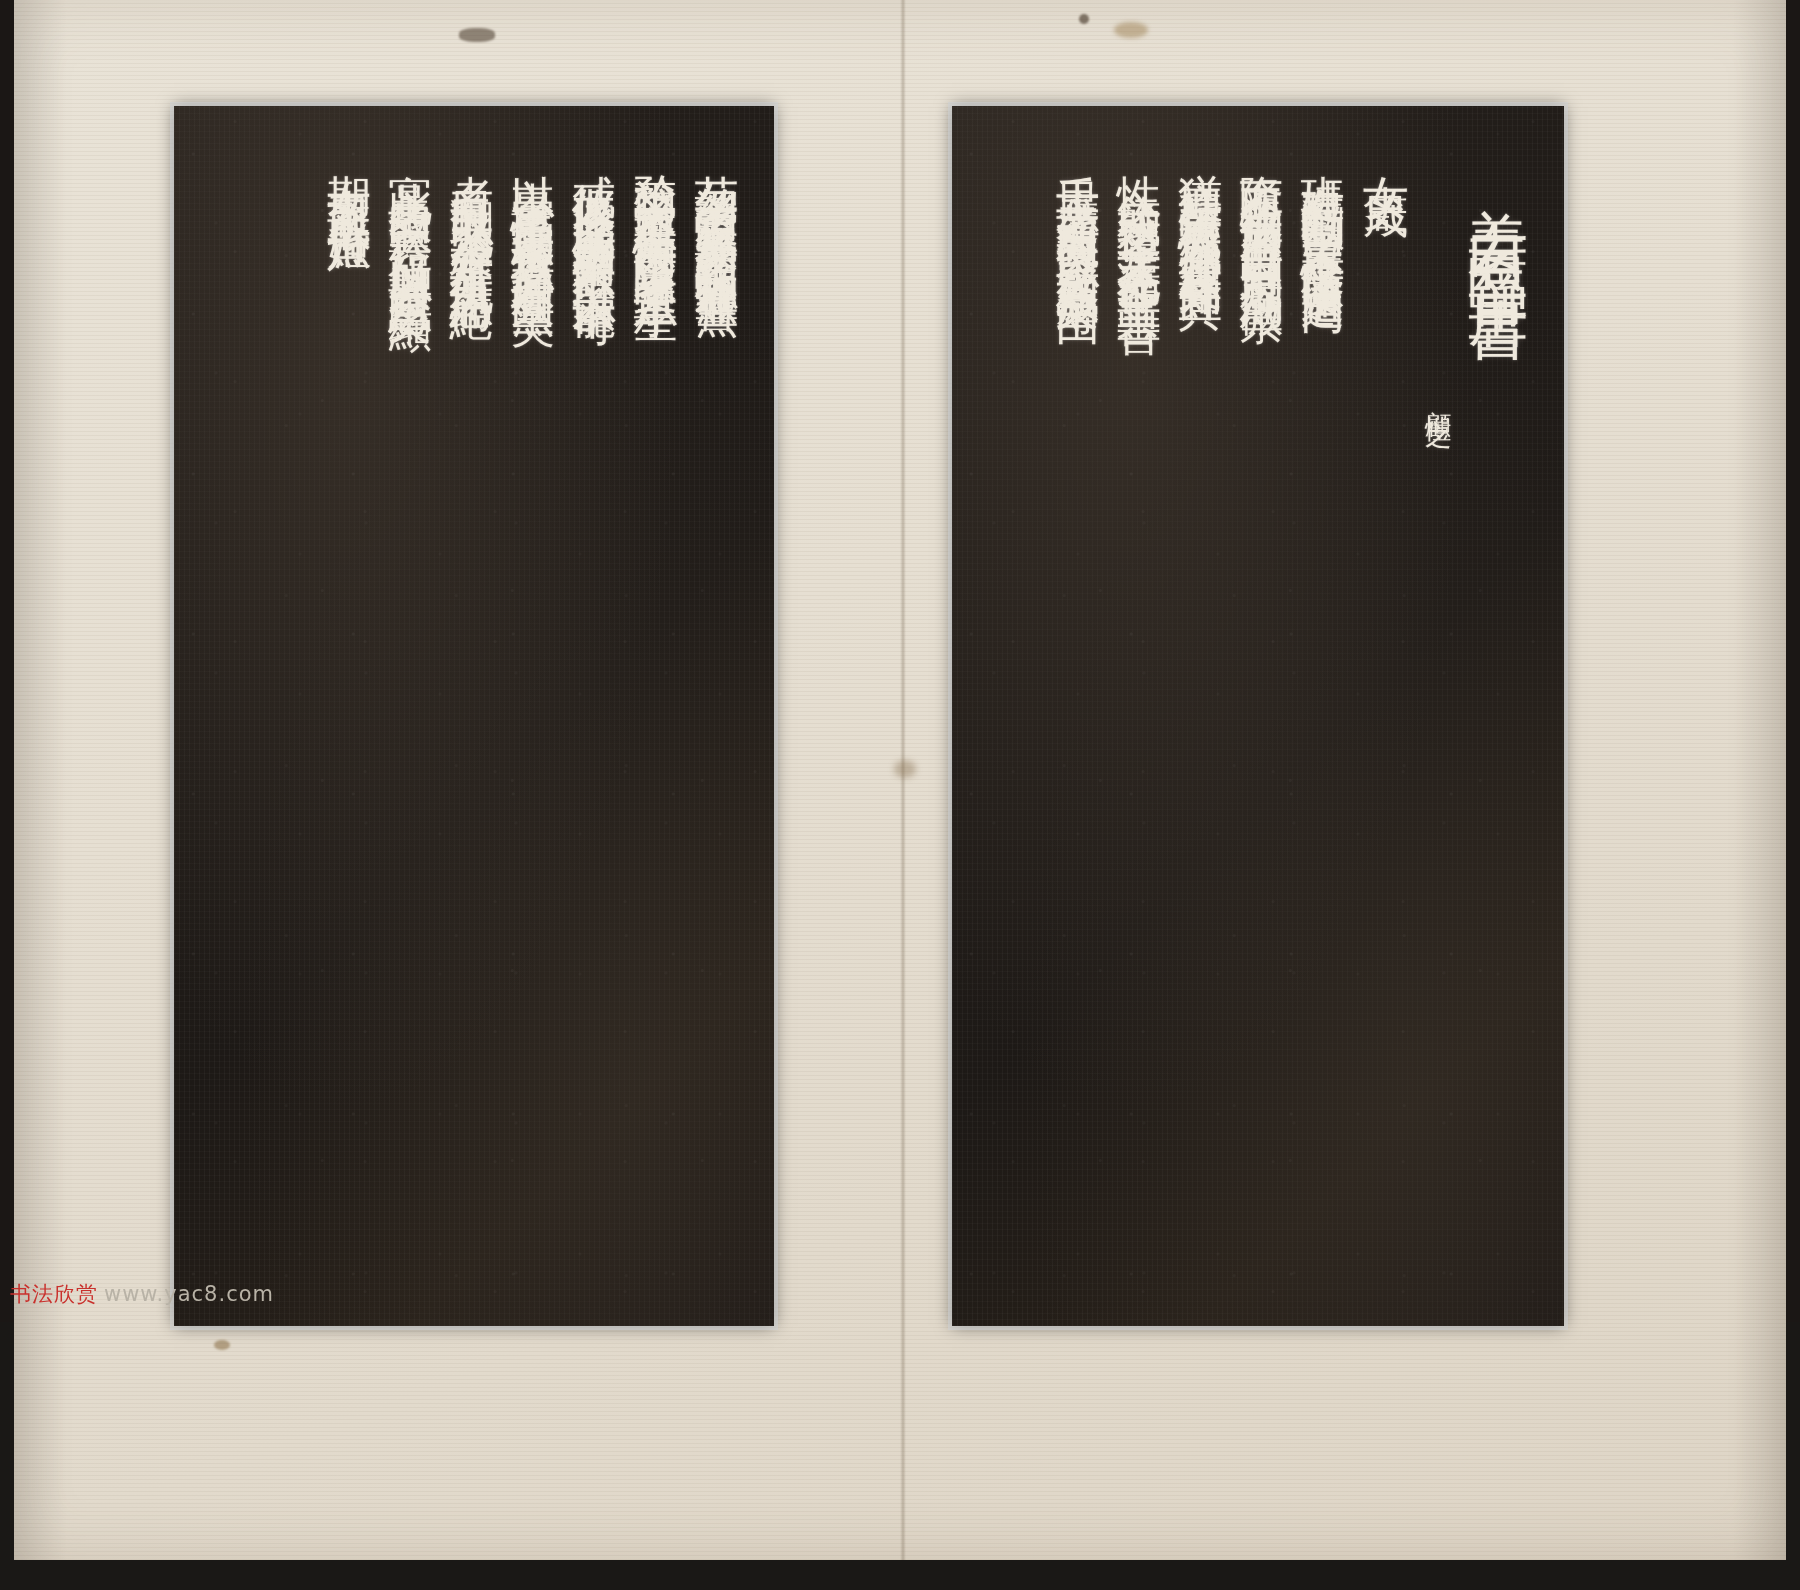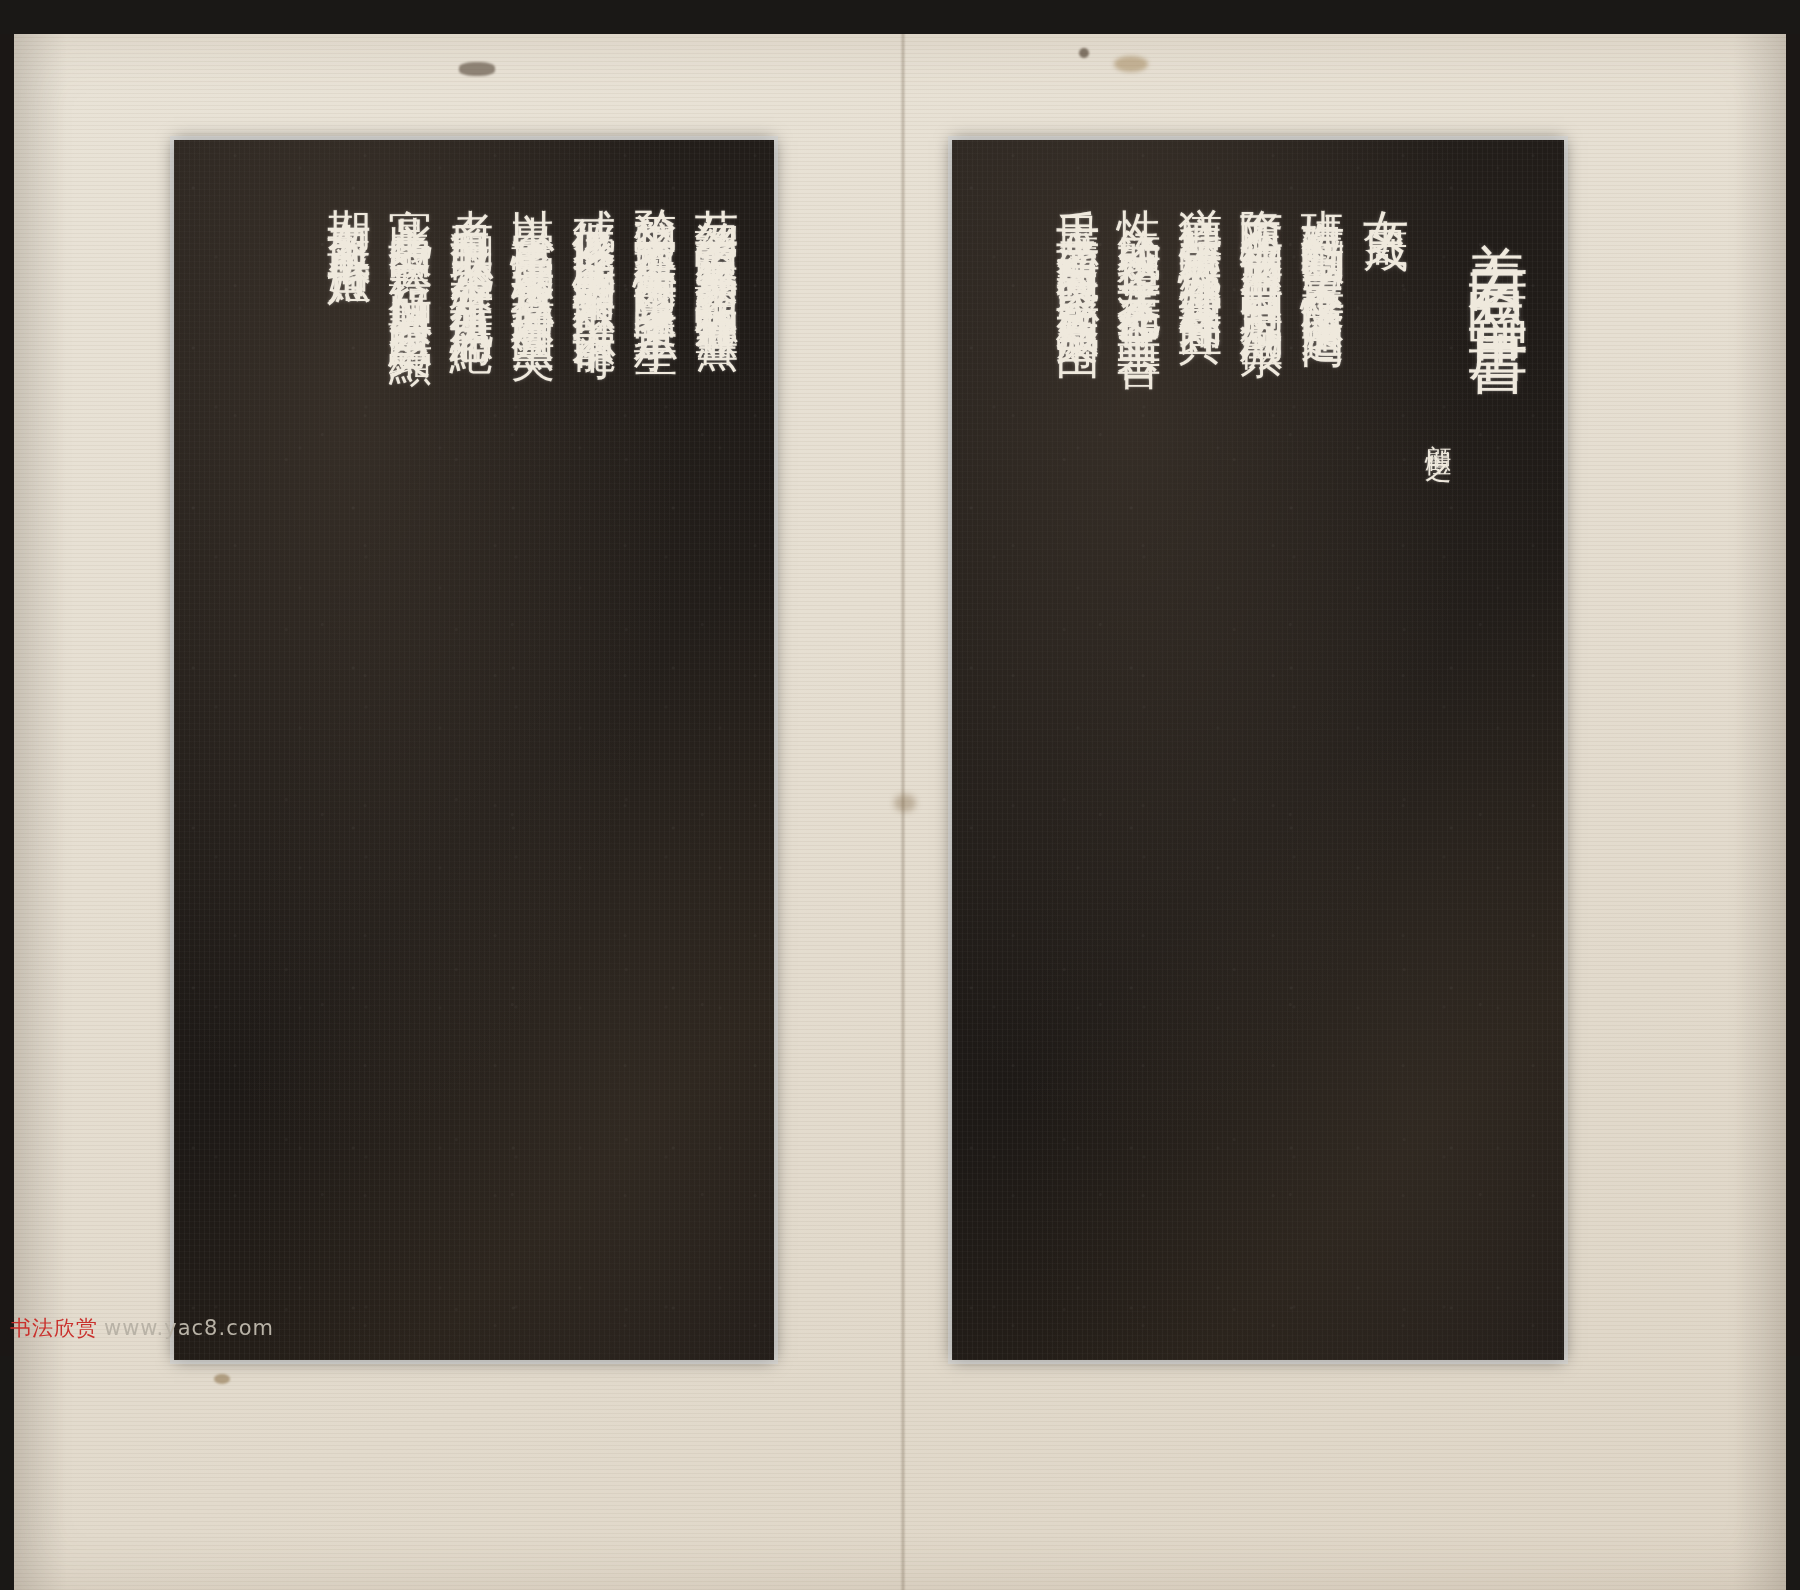--- a/index.html
+++ b/index.html
@@ -12,21 +12,20 @@
     height: 1590px;
     overflow: hidden;
     font-family: "DejaVu Serif", serif;
   }
 
   #page {
     position: relative;
     width: 1800px;
     height: 1322px;
     background: #15120f;
-    margin-top: 34px;
   }
 
   
   .frame-bg {
     position: absolute;
     inset: 0;
     background: #1b1715;
   }
 
   

